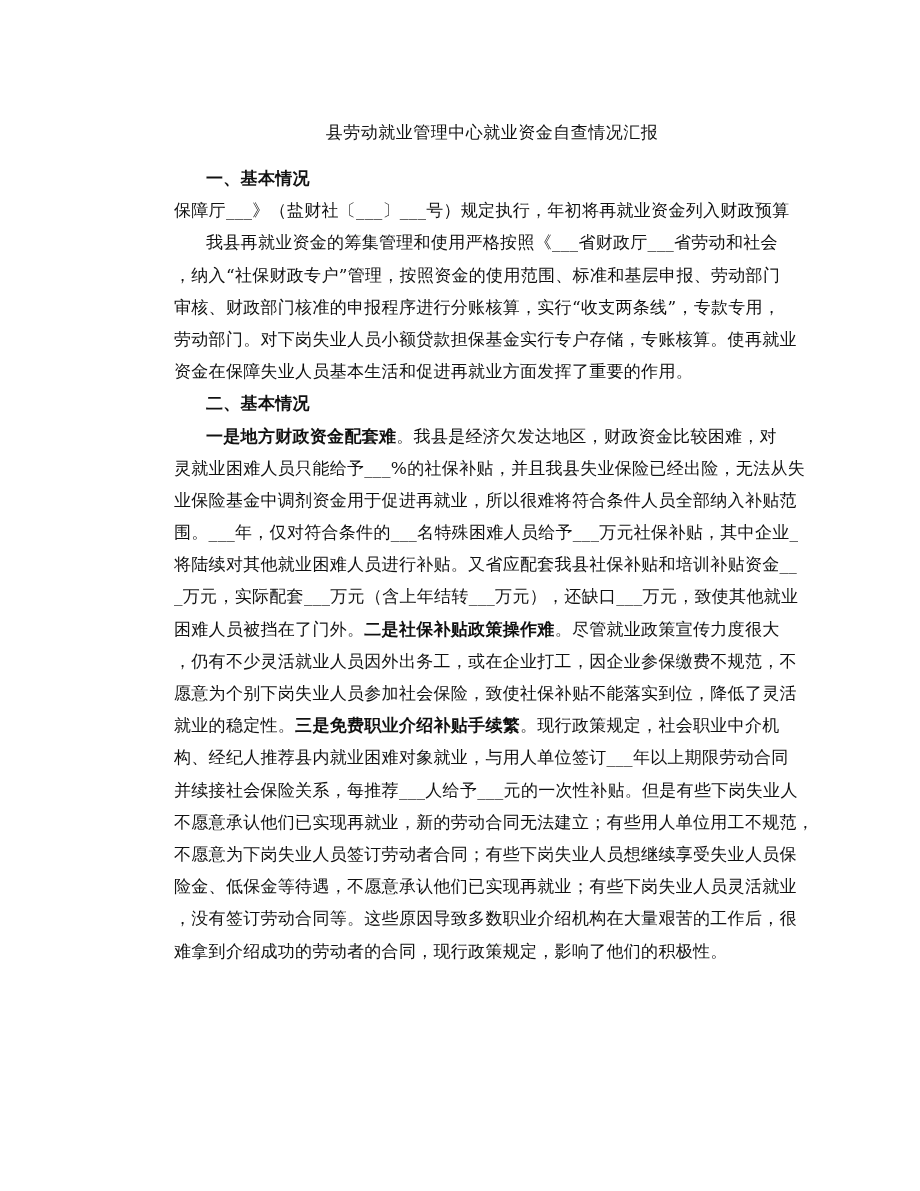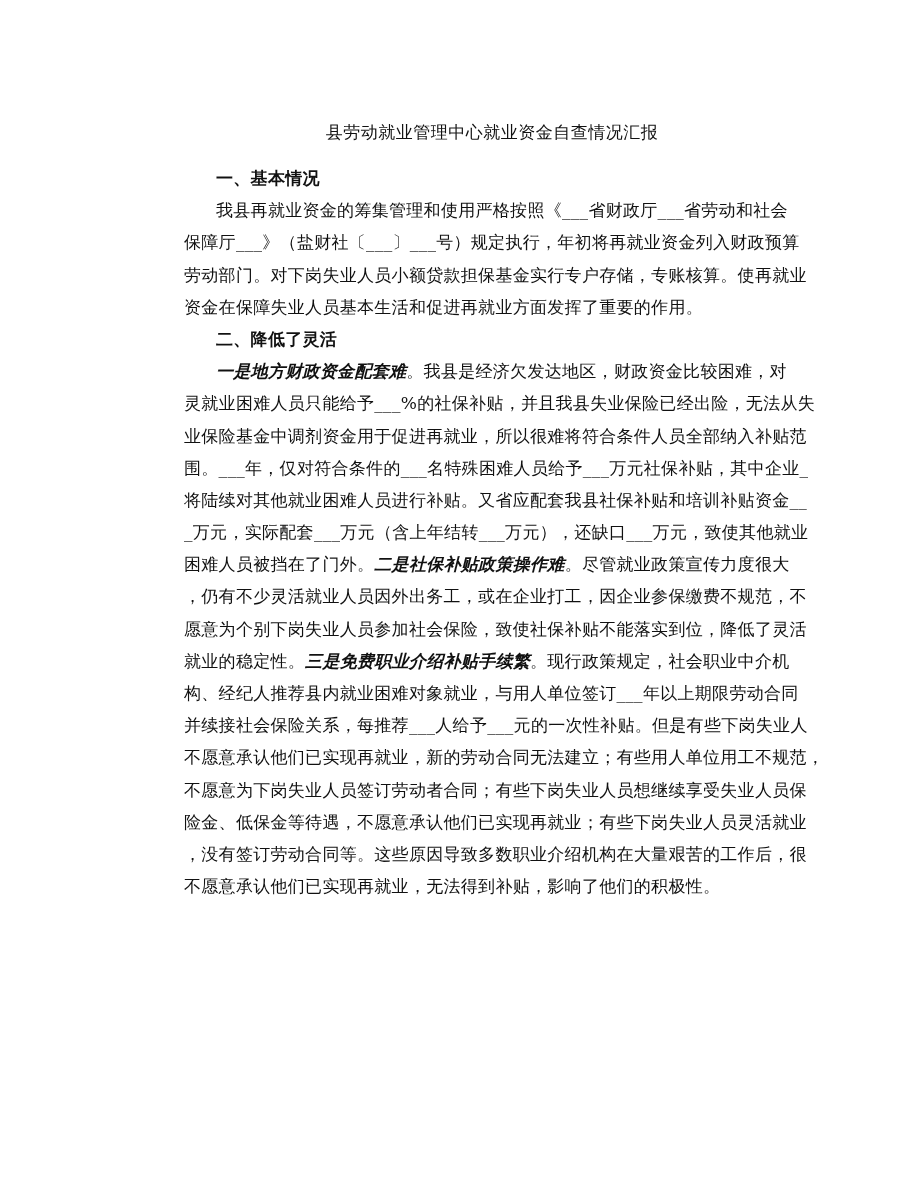--- a/index.html
+++ b/index.html
@@ -29,70 +29,71 @@
       top: 120px;
       left: 0;
       width: 920px;
       text-align: center;
       font-size: 17px;
       letter-spacing: 0.5px;
       line-height: 24px;
     }
     .body-block {
       position: absolute;
-      left: 152px;
+      left: 142px;
       width: 630px;
       font-size: 17px;
       line-height: 32.2px;
     }
     .line {
       display: block;
       white-space: nowrap;
       height: 32.2px;
       letter-spacing: 0.3px;
     }
     .indent { padding-left: 32px; }
     .heading {
       font-weight: bold;
       font-family: "DejaVu Sans", "Liberation Sans", sans-serif;
     }
     .bold {
       font-weight: bold;
       font-family: "DejaVu Sans", "Liberation Sans", sans-serif;
-      font-style: italic;
     }
   </style>
 </head>
 <body>
 
 <div class="page">
 
   <div class="title">县劳动就业管理中心就业资金自查情况汇报</div>
 
   <div class="body-block" style="top:162px;">
 
     <span class="line indent heading">一、基本情况</span>
+    <span class="line">保障厅___》（盐财社〔___〕___号）规定执行，年初将再就业资金列入财政预算</span>
     <span class="line indent">我县再就业资金的筹集管理和使用严格按照《___省财政厅___省劳动和社会</span>
-    <span class="line">保障厅___》（盐财社〔___〕___号）规定执行，年初将再就业资金列入财政预算</span>
+    <span class="line">，纳入“社保财政专户”管理，按照资金的使用范围、标准和基层申报、劳动部门</span>
+    <span class="line">审核、财政部门核准的申报程序进行分账核算，实行“收支两条线”，专款专用，</span>
     <span class="line">劳动部门。对下岗失业人员小额贷款担保基金实行专户存储，专账核算。使再就业</span>
     <span class="line">资金在保障失业人员基本生活和促进再就业方面发挥了重要的作用。</span>
 
-    <span class="line indent heading">二、降低了灵活</span>
+    <span class="line indent heading">二、基本情况</span>
     <span class="line indent"><span class="bold">一是地方财政资金配套难</span><span>。我县是经济欠发达地区，财政资金比较困难，对</span></span>
     <span class="line">灵就业困难人员只能给予___%的社保补贴，并且我县失业保险已经出险，无法从失</span>
     <span class="line">业保险基金中调剂资金用于促进再就业，所以很难将符合条件人员全部纳入补贴范</span>
     <span class="line">围。___年，仅对符合条件的___名特殊困难人员给予___万元社保补贴，其中企业_</span>
     <span class="line">将陆续对其他就业困难人员进行补贴。又省应配套我县社保补贴和培训补贴资金__</span>
     <span class="line">_万元，实际配套___万元（含上年结转___万元），还缺口___万元，致使其他就业</span>
     <span class="line"><span>困难人员被挡在了门外。</span><span class="bold">二是社保补贴政策操作难</span><span>。尽管就业政策宣传力度很大</span></span>
     <span class="line">，仍有不少灵活就业人员因外出务工，或在企业打工，因企业参保缴费不规范，不</span>
     <span class="line">愿意为个别下岗失业人员参加社会保险，致使社保补贴不能落实到位，降低了灵活</span>
     <span class="line"><span>就业的稳定性。</span><span class="bold">三是免费职业介绍补贴手续繁</span><span>。现行政策规定，社会职业中介机</span></span>
     <span class="line">构、经纪人推荐县内就业困难对象就业，与用人单位签订___年以上期限劳动合同</span>
     <span class="line">并续接社会保险关系，每推荐___人给予___元的一次性补贴。但是有些下岗失业人</span>
     <span class="line">不愿意承认他们已实现再就业，新的劳动合同无法建立；有些用人单位用工不规范，</span>
     <span class="line">不愿意为下岗失业人员签订劳动者合同；有些下岗失业人员想继续享受失业人员保</span>
     <span class="line">险金、低保金等待遇，不愿意承认他们已实现再就业；有些下岗失业人员灵活就业</span>
     <span class="line">，没有签订劳动合同等。这些原因导致多数职业介绍机构在大量艰苦的工作后，很</span>
-    <span class="line">不愿意承认他们已实现再就业，无法得到补贴，影响了他们的积极性。</span>
+    <span class="line">难拿到介绍成功的劳动者的合同，现行政策规定，影响了他们的积极性。</span>
   </div>
 
 </div>
 
 </body></html>

